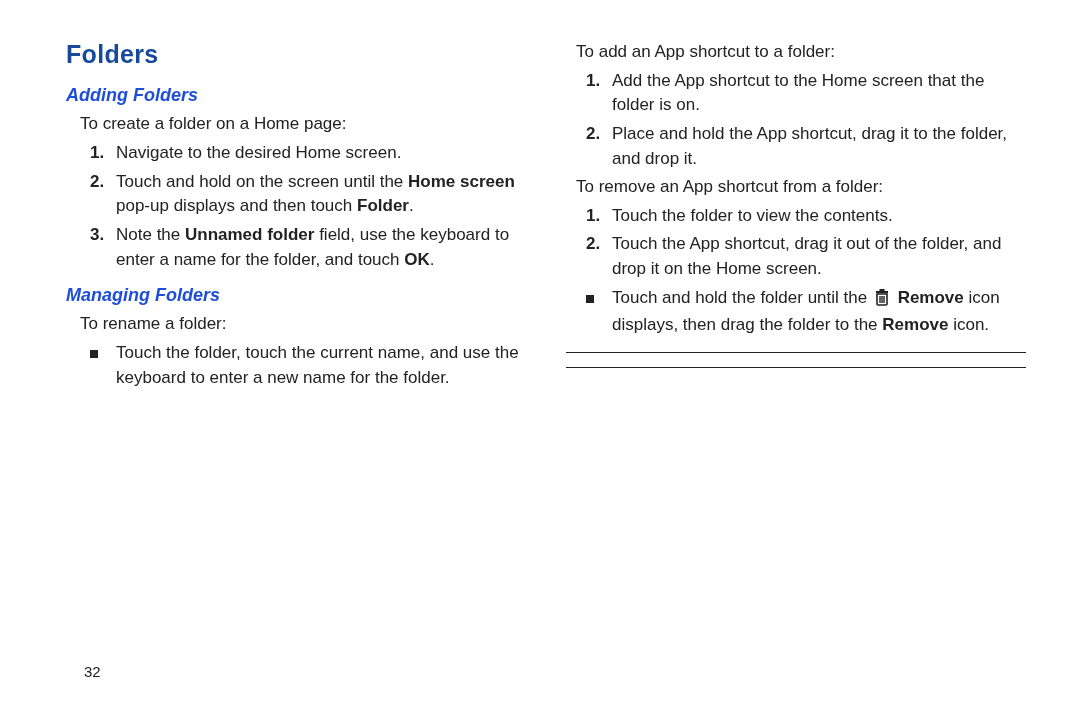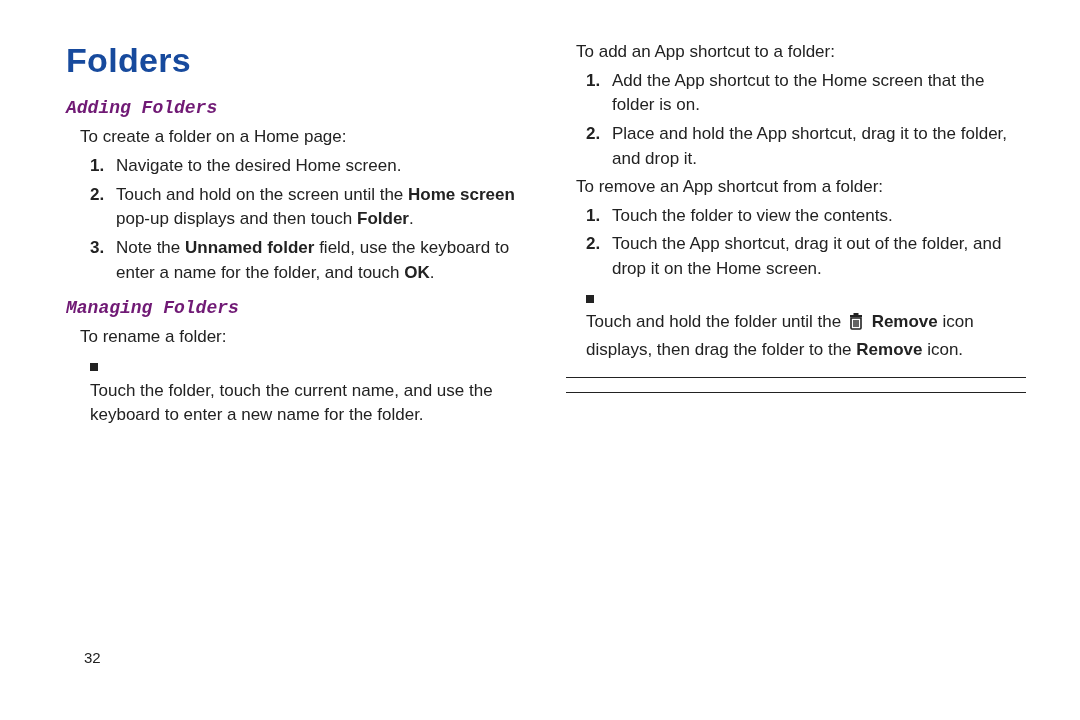--- a/index.html
+++ b/index.html
@@ -22,27 +22,27 @@
   }
   .col {
     flex: 1 1 0;
     min-width: 0;
     line-height: 1.45;
   }
   h1 {
     font-family: Arial, Helvetica, sans-serif;
     color: #174a9d;
     font-weight: 900;
-    font-size: 34px;
+    font-size: 25px;
     margin: 0 0 8px 0;
     letter-spacing: 0.3px;
   }
   h2 {
-    font-family: Liberation Mono, monospace;
-    color: #701a75;
+    font-family: Liberation Sans, sans-serif;
+    color: #1d4ed8;
     font-style: italic;
     font-weight: 800;
     font-size: 18px;
     margin: 10px 0 4px 0;
   }
   p { margin: 2px 0 4px 0; }
   .indent-body { padding-left: 14px; }
   .more-indent { padding-left: 10px; }
   .step {
     display: flex;
@@ -50,21 +50,20 @@
   }
   .step .num {
     font-weight: 700;
     min-width: 26px;
   }
   .step .txt { flex: 1; }
   .after { margin: 2px 0 4px 36px; }
   .bullet {
     display: flex;
     margin: 2px 0 4px 10px;
-    flex-direction: column;
   }
   .bullet .sq {
     min-width: 26px;
   }
   .bullet .sq::before {
     content: "";
     display: inline-block;
     width: 8px; height: 8px;
     background: #222;
     margin-top: 7px;
@@ -77,21 +76,21 @@
   }
   strong, .b { font-weight: 700; }
   hr.rule {
     border: none;
     border-top: 1.4px solid #222;
     margin: 14px 0 6px 0;
   }
   .pagenum {
     position: absolute;
     left: 84px;
-    bottom: 54px;
+    bottom: 40px;
     font-size: 15px;
   }
   .subpad { margin-top: 4px; }
   .para-lead { padding-left: 0; }
 </style>
 </head>
 <body>
 
 <div class="page">
 

